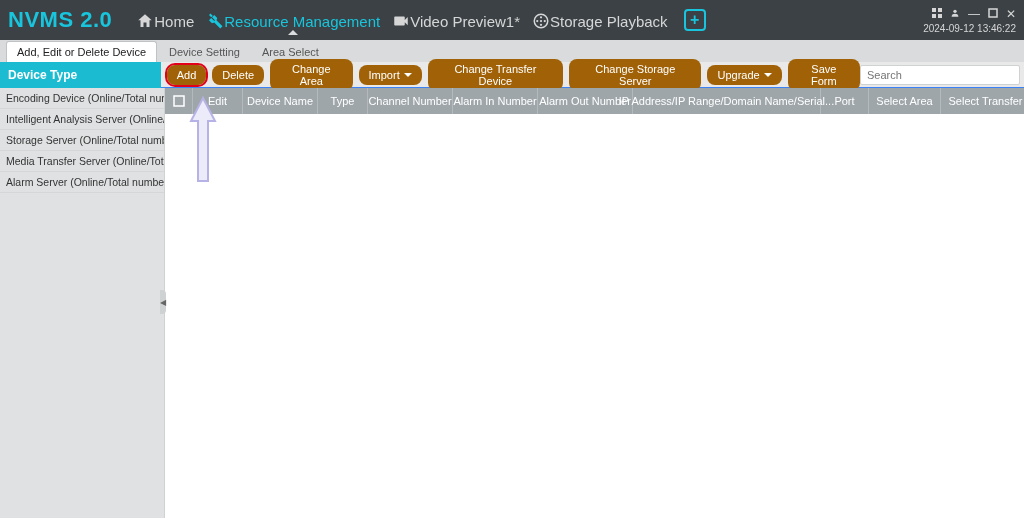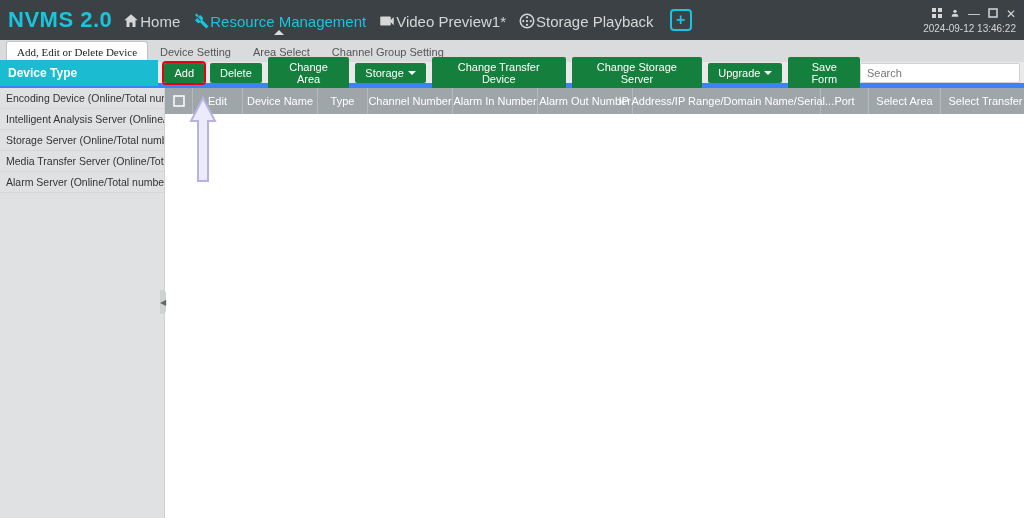--- a/index.html
+++ b/index.html
@@ -12,21 +12,21 @@
     display: flex;
     align-items: center;
     padding: 0 8px;
     position: relative;
   }
   .app-title {
     color: #18c5dc;
     font-size: 22px;
     font-weight: bold;
     letter-spacing: 0.5px;
-    margin-right: 4px;
+    margin-right: 18px;
   }
   .nav-item {
     display: flex;
     flex-direction: row;
     align-items: center;
     color: #d6d6d6;
     font-size: 15px;
     margin: 0 6px;
     cursor: pointer;
     position: relative;
@@ -77,48 +77,48 @@
   }
   .tab {
     padding: 4px 10px;
     border: 1px solid #bfc3c5;
     border-bottom: none;
     background: #f0f0f0;
     margin-right: 2px;
     border-radius: 3px 3px 0 0;
     cursor: pointer;
   }
-  .tab.active { background: #fff; color: #222; font-family: Liberation Serif, serif; }
+  .tab.active { background: #fff; color: #222; }
 
   .toolbar-row {
     height: 26px;
     background: #e9e9e9;
     display: flex;
     align-items: center;
-    border-bottom: 5px solid #3b82f6;
+    border-bottom: 1px solid #3b82f6;
     position: relative;
   }
   .sidebar-header {
     width: 165px;
     height: 26px;
     background: #1bbbd1;
     color: #fff;
     font-size: 12px;
     font-weight: bold;
     display: flex;
     align-items: center;
     padding-left: 8px;
   }
   .tbtn {
-    background: #15803d;
+    background: #a16207;
     color: #fff;
     font-size: 11px;
     padding: 4px 10px;
     border: none;
-    border-radius: 2px;
+    border-radius: 8px;
     margin-left: 6px;
     cursor: pointer;
     display: inline-flex;
     align-items: center;
     gap: 4px;
   }
   .tbtn.red-outline { outline: 2px solid #e3001b; outline-offset: 0px; }
   .tbtn .caret-down { width: 0; height: 0; border-left: 4px solid transparent; border-right: 4px solid transparent; border-top: 4px solid #fff; }
   .search-box {
     margin-left: auto;
@@ -273,30 +273,29 @@
       <span>✕</span>
     </div>
     <div class="timestamp">2024-09-12 13:46:22</div>
   </div>
 </div>
 
 <div class="tabs-row">
   <div class="tab active">Add, Edit or Delete Device</div>
   <div class="tab" style="background:transparent;border:none;">Device Setting</div>
   <div class="tab" style="background:transparent;border:none;">Area Select</div>
-  <div class="tab" style="background:transparent;border:none;">Channel Group Setting</div>
 </div>
 
 <div class="toolbar-row">
   <div class="sidebar-header">Device Type</div>
   <button class="tbtn red-outline">Add</button>
   <button class="tbtn">Delete</button>
   <button class="tbtn">Change Area</button>
   <button class="tbtn">
-      <span>Storage</span>
+      <span>Import</span>
       <span class="caret-down"></span>
     </button>
   <button class="tbtn">Change Transfer Device</button>
   <button class="tbtn">Change Storage Server</button>
   <button class="tbtn">
       <span>Upgrade</span>
       <span class="caret-down"></span>
     </button>
   <button class="tbtn">Save Form</button>
   <div class="search-box">

